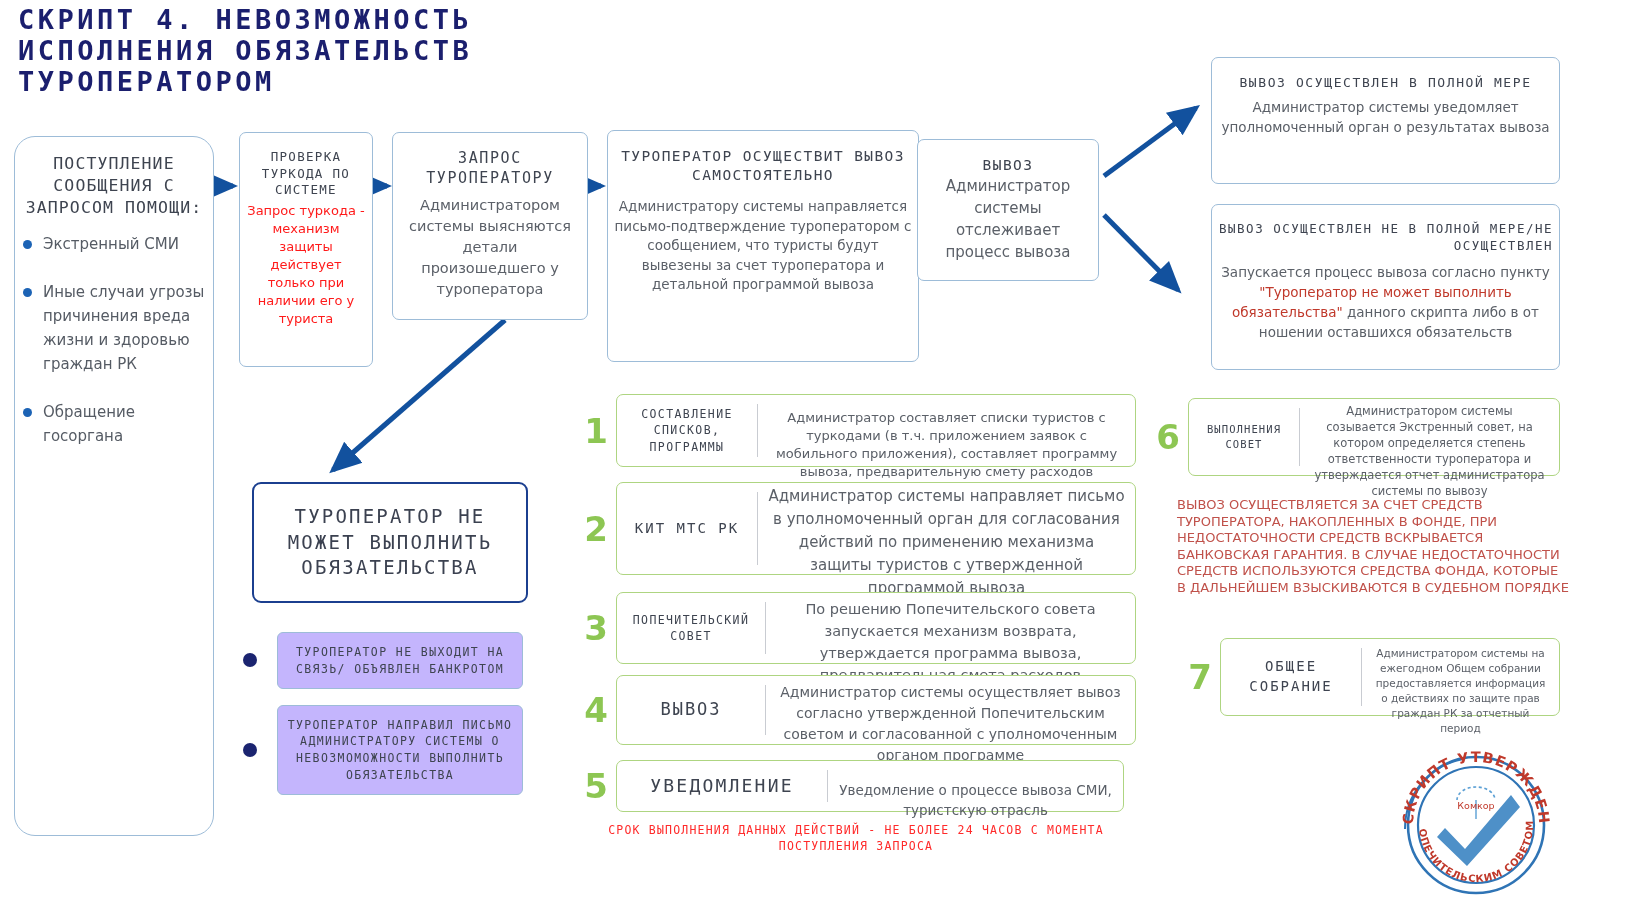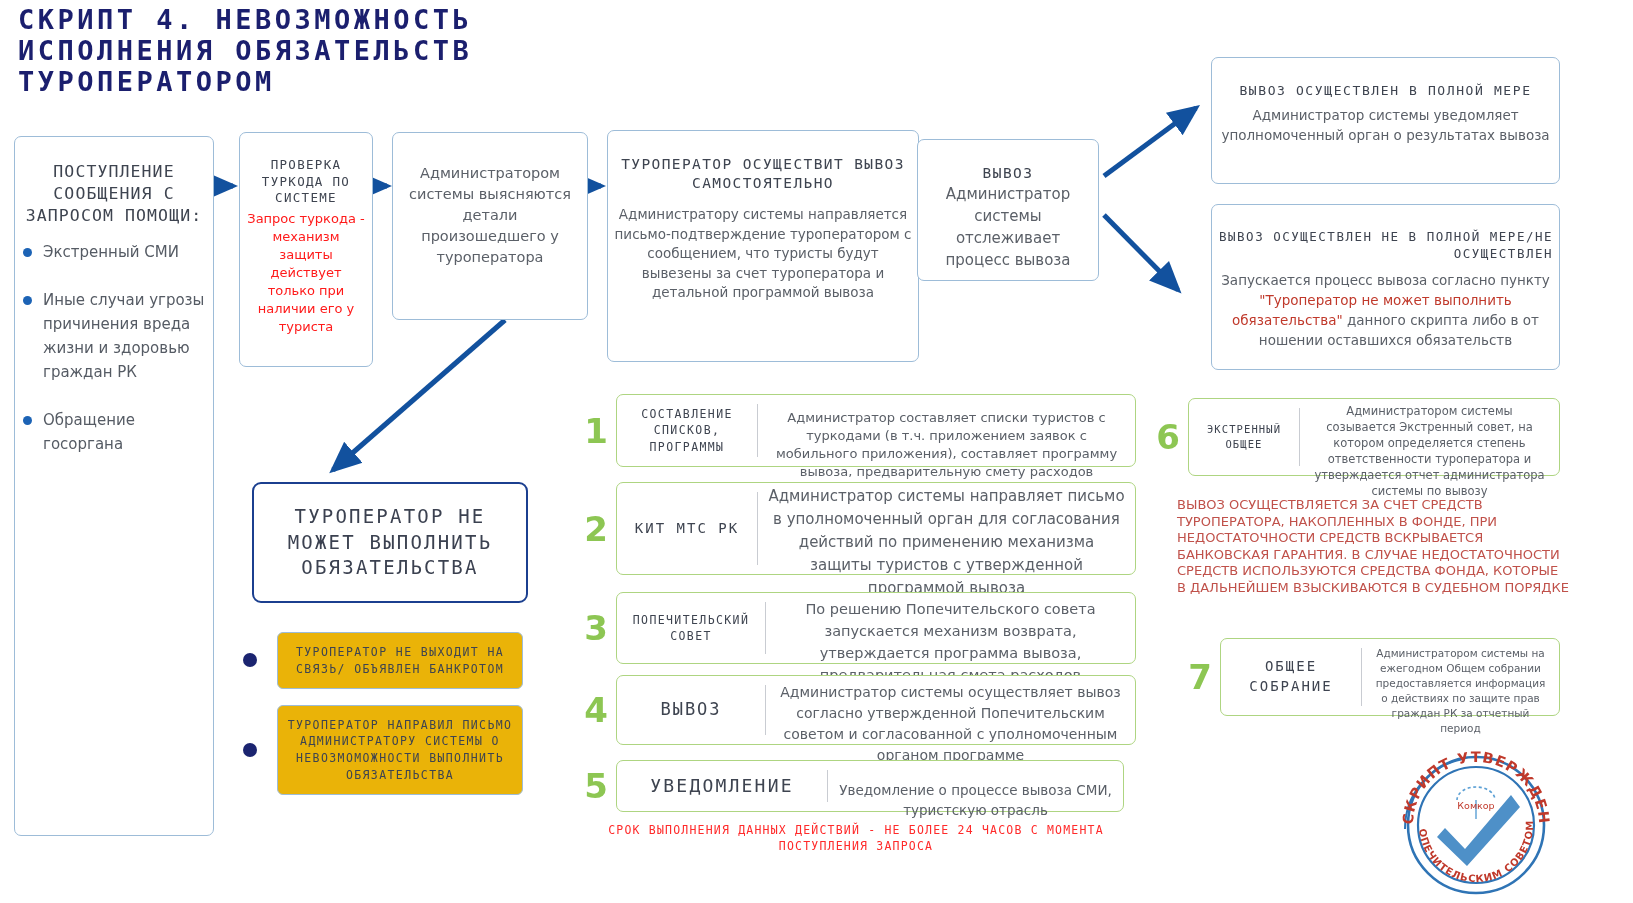--- a/index.html
+++ b/index.html
@@ -17,34 +17,34 @@
     font-weight:bold;
     font-size:27px;line-height:31px;
     letter-spacing:3.5px;
     color:#1b1f6e;
     white-space:pre-line;
   }
 
   
   .bluebox{
     border:1px solid #9dbcd8;border-radius:7px;background:#fff;
-    padding:24px 6px;
+    padding:16px 6px;
   }
   .bhead{
     font-family:"DejaVu Sans Mono","Liberation Mono",monospace;
     color:#3e4450;font-weight:500;
     letter-spacing:1.6px;text-align:center;line-height:1.32;
   }
   .bbody{
     text-align:center;color:#5b6068;line-height:1.34;
   }
   .red{color:#ff1a1a;}
 
   
-  #box-intake{left:14px;top:136px;width:200px;height:700px;}
+  #box-intake{left:14px;top:136px;width:200px;height:700px;border-radius:21px;}
   #box-intake .bhead{font-size:16.5px;letter-spacing:1.1px;}
   ul.bullets{list-style:none;margin:14px 0 0 0;padding:0;}
   ul.bullets li{
     position:relative;padding-left:22px;margin-bottom:24px;
     font-size:15px;line-height:24px;color:#555b64;
   }
   ul.bullets li::before{
     content:"";position:absolute;left:2px;top:8px;
     width:9px;height:9px;border-radius:50%;background:#1c63b5;
   }
@@ -77,21 +77,21 @@
 
   
   #box-cannot{
     left:252px;top:482px;width:276px;height:121px;
     border:2px solid #1b3f8f;border-radius:9px;background:#fff;
     display:flex;align-items:center;justify-content:center;
   }
   #box-cannot .bhead{font-size:19px;letter-spacing:2.2px;color:#3b4150;line-height:1.34;}
 
   .subcard{
-    border:1px solid #9dbcd8;border-radius:6px;background:#eab308;
+    border:1px solid #9dbcd8;border-radius:6px;background:#c4b5fd;
     display:flex;align-items:center;justify-content:center;
   }
   .subcard .bhead{
     font-size:11.5px;letter-spacing:1.4px;line-height:1.45;color:#3e4450;
   }
   #sub1{left:277px;top:632px;width:246px;height:57px;}
   #sub2{left:277px;top:705px;width:246px;height:90px;}
   .subdot{width:14px;height:14px;border-radius:50%;background:#1b2470;}
   #dot1{left:243px;top:653px;}
   #dot2{left:243px;top:743px;}
@@ -196,20 +196,21 @@
     <li>Обращение госоргана</li>
   </ul>
 </div>
 
 <div class="abs bluebox" id="box-turcode">
   <div class="bhead">ПРОВЕРКА ТУРКОДА ПО СИСТЕМЕ</div>
   <div class="bbody red">Запрос туркода - механизм защиты действует только при наличии его у туриста</div>
 </div>
 
 <div class="abs bluebox" id="box-request">
+  <div class="bhead">ЗАПРОС ТУРОПЕРАТОРУ</div>
   <div class="bbody">Администратором системы выясняются детали произошедшего у туроператора</div>
 </div>
 
 <div class="abs bluebox" id="box-selfexport">
   <div class="bhead">ТУРОПЕРАТОР ОСУЩЕСТВИТ ВЫВОЗ САМОСТОЯТЕЛЬНО</div>
   <div class="bbody">Администратору системы направляется письмо-подтверждение туроператором с сообщением, что туристы будут вывезены за счет туроператора и детальной программой вывоза</div>
 </div>
 
 <div class="abs bluebox" id="box-export">
   <div class="bhead">ВЫВОЗ</div>
@@ -279,21 +280,21 @@
   <div class="greenbox">
     <div class="glabel">УВЕДОМЛЕНИЕ</div>
     <div class="gsep"></div>
     <div class="gtext">Уведомление о процессе вывоза СМИ, туристскую отрасль</div>
   </div>
 </div>
 
 <div class="abs numrow" id="row6">
   <div class="num">6</div>
   <div class="greenbox">
-    <div class="glabel">ЭКСТРЕННЫЙ ОБЩЕЕ</div>
+    <div class="glabel">ВЫПОЛНЕНИЯ СОВЕТ</div>
     <div class="gsep"></div>
     <div class="gtext">Администратором системы созывается Экстренный совет, на котором определяется степень ответственности туроператора и утверждается отчет администратора системы по вывозу</div>
   </div>
 </div>
 
 <div class="abs numrow" id="row7">
   <div class="num">7</div>
   <div class="greenbox">
     <div class="glabel">ОБЩЕЕ СОБРАНИЕ</div>
     <div class="gsep"></div>

